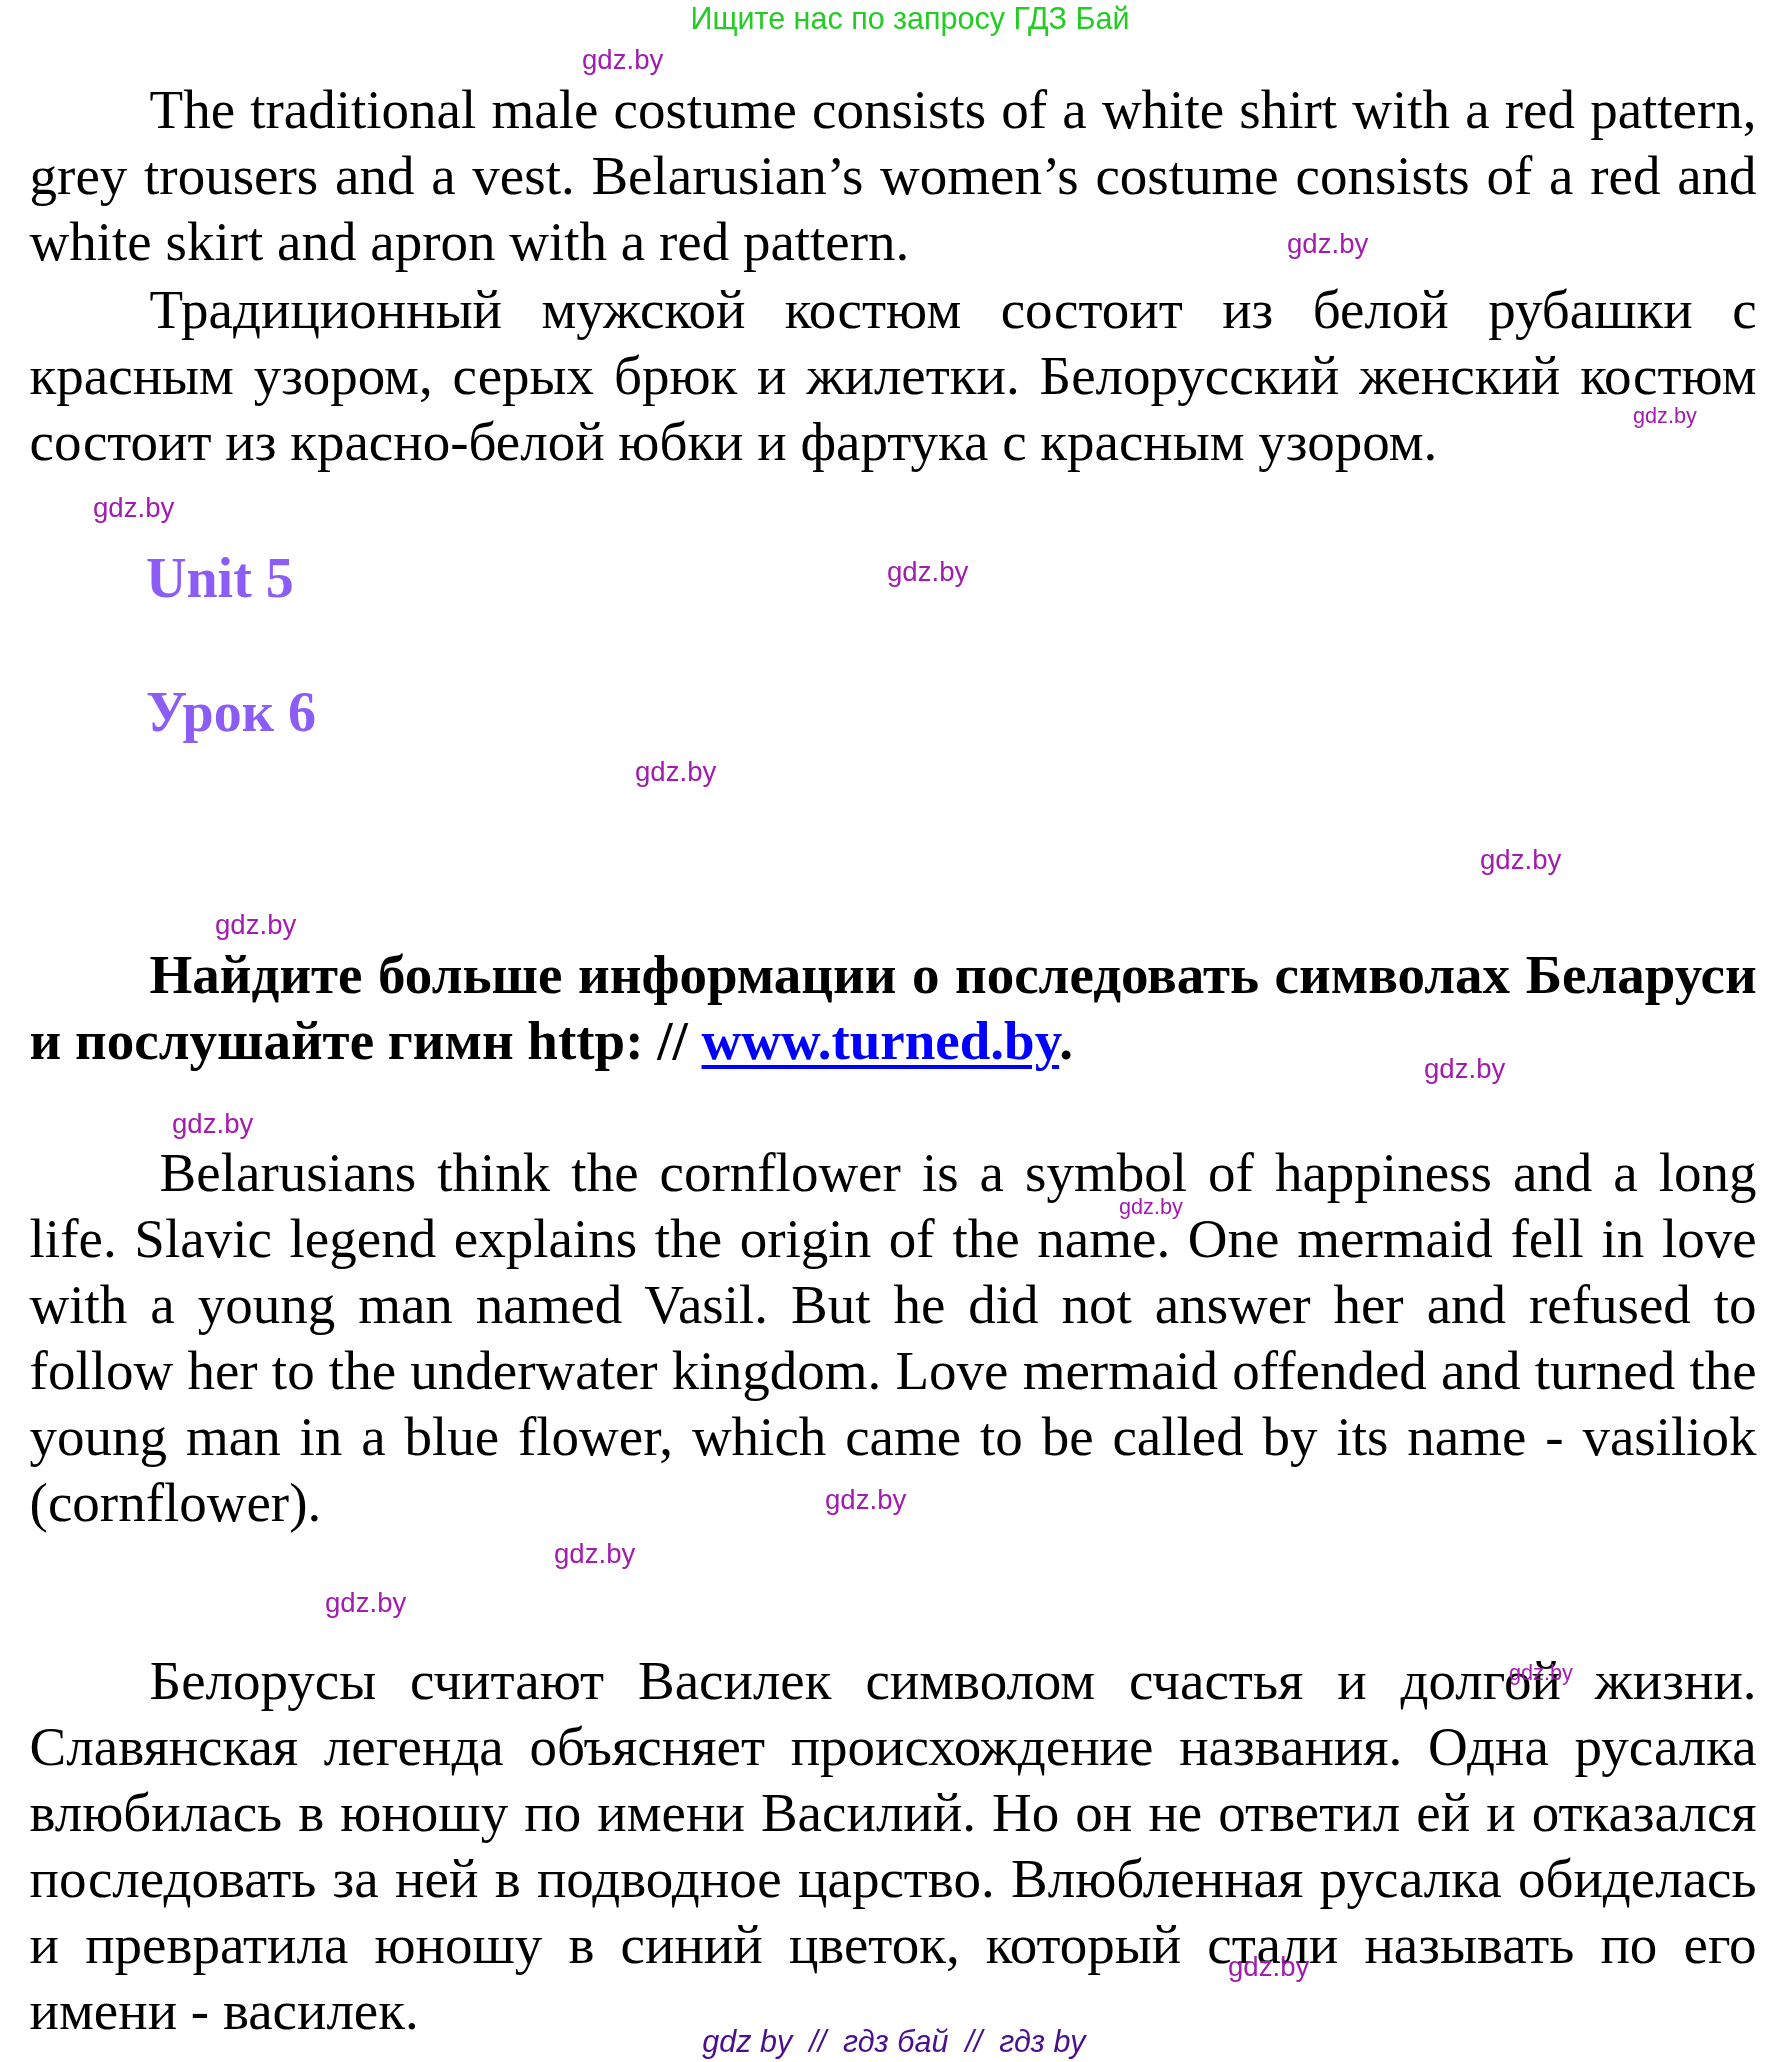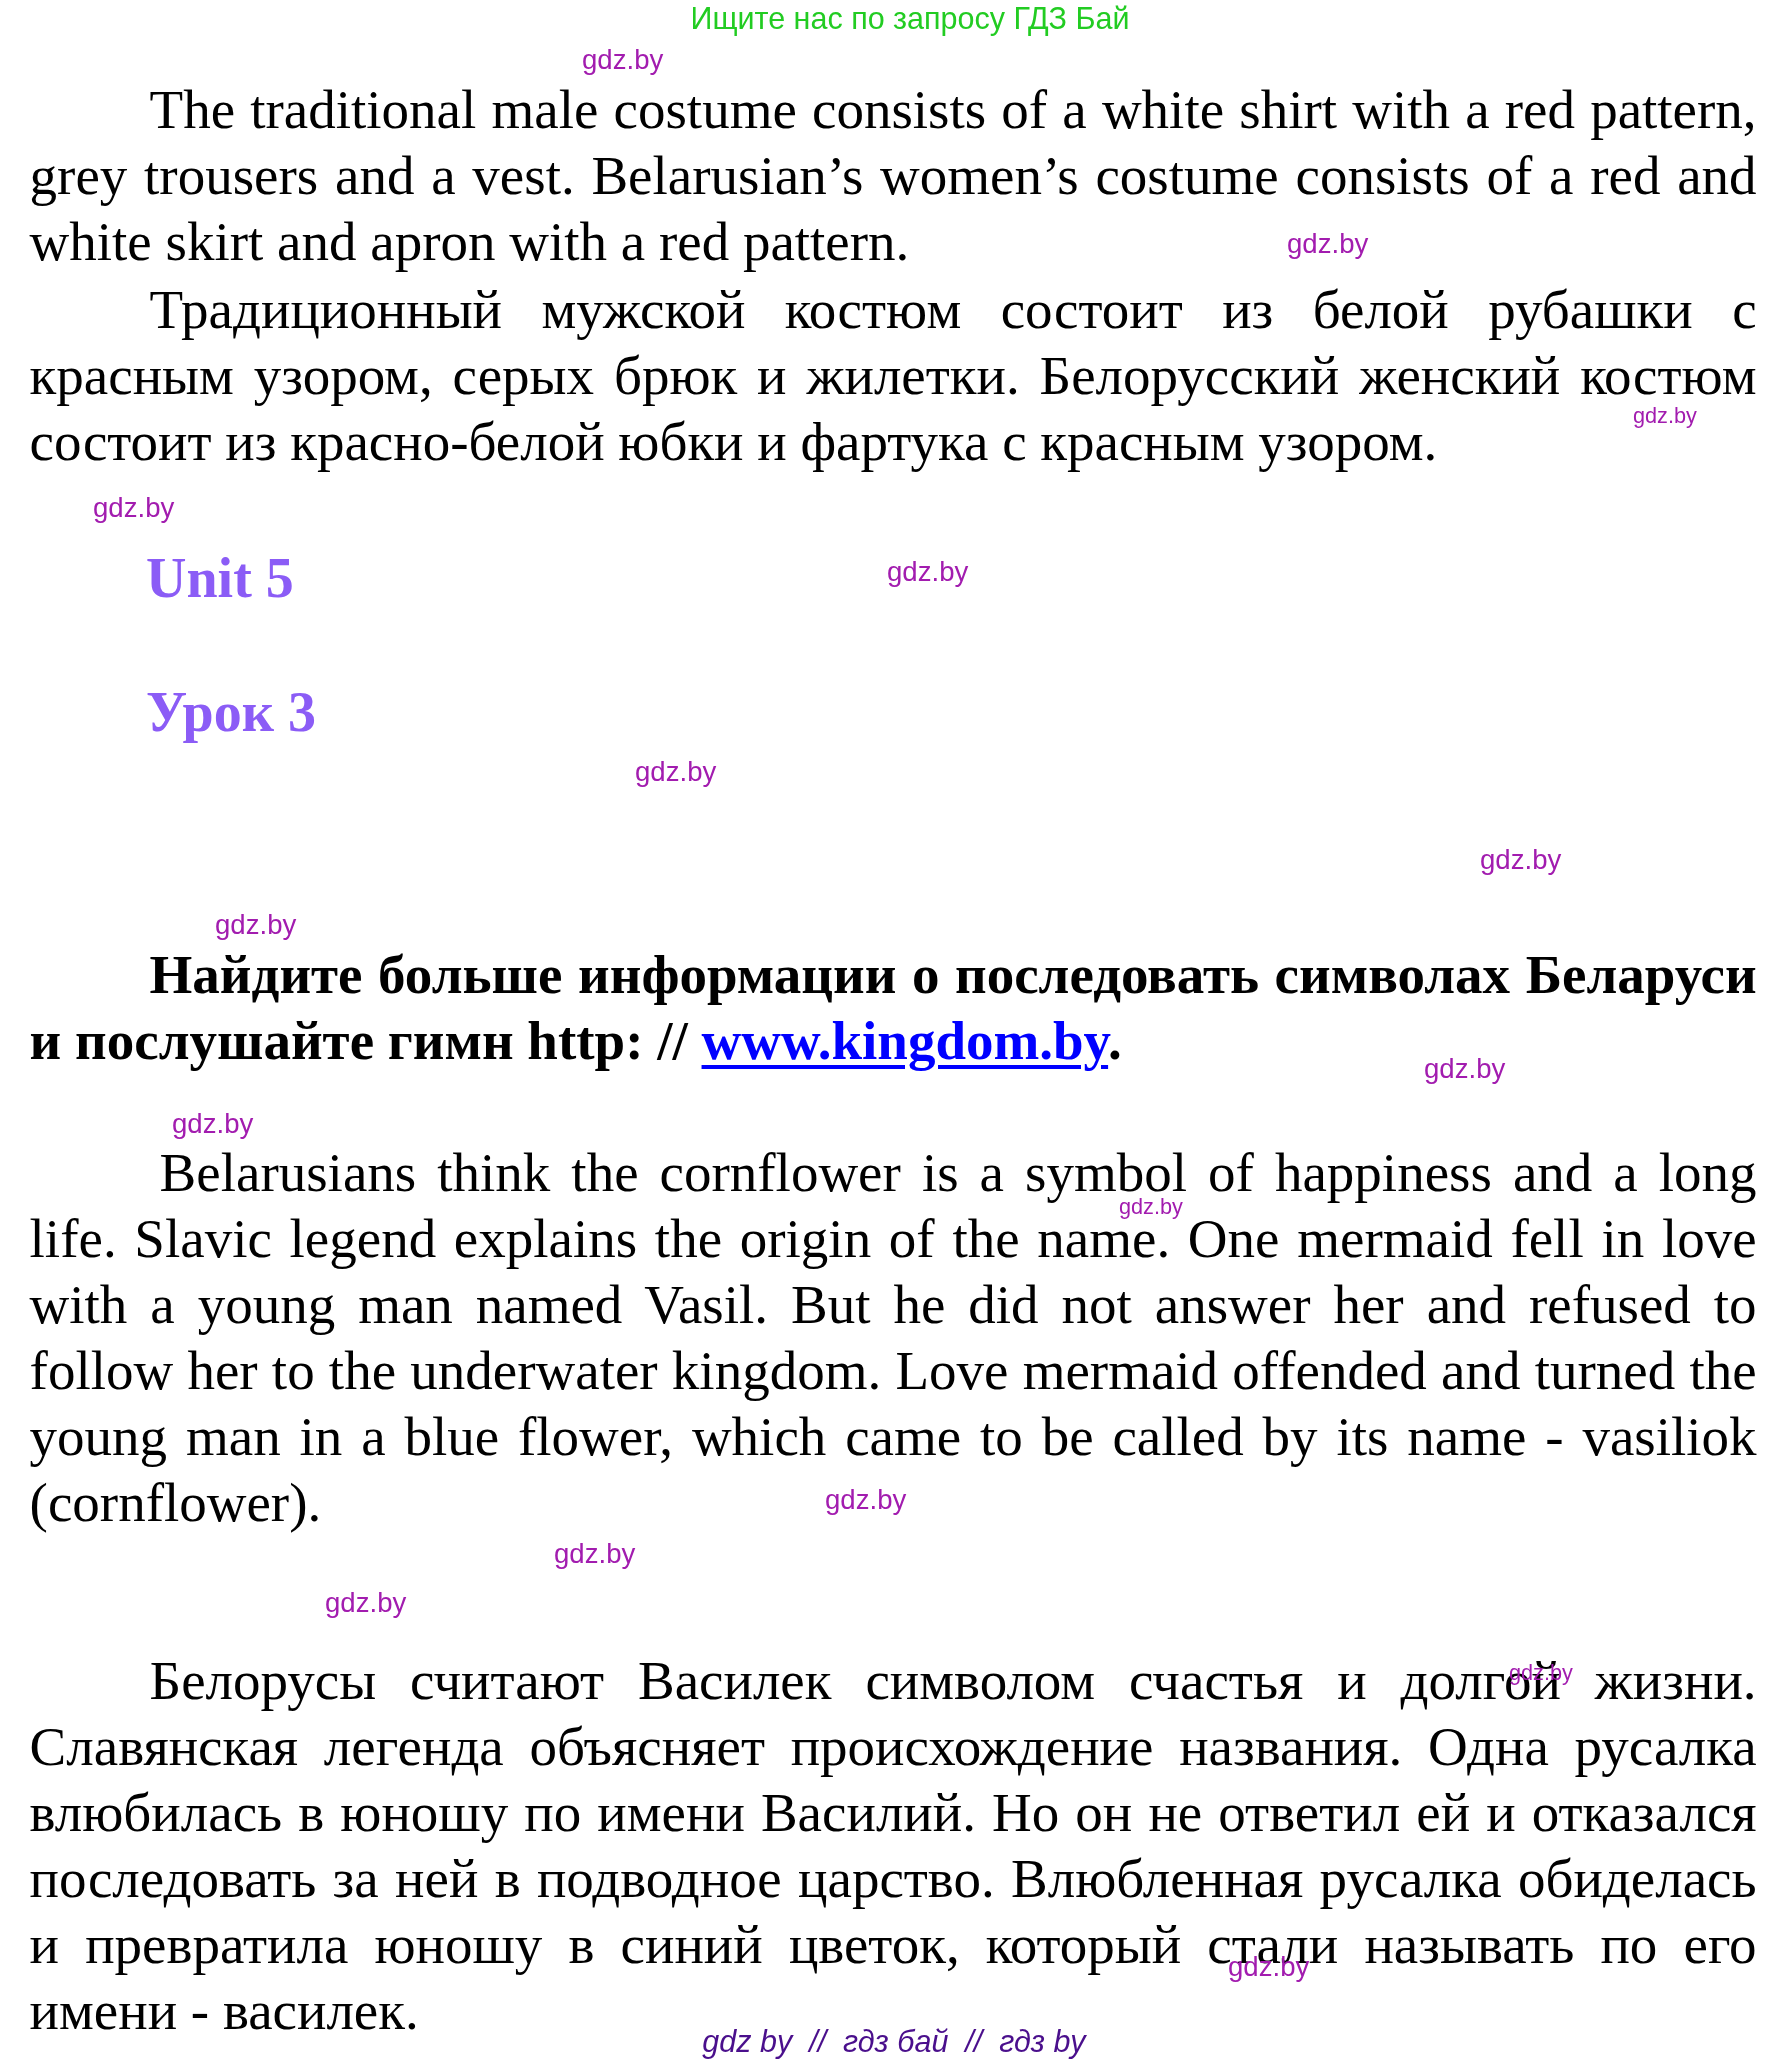--- a/index.html
+++ b/index.html
@@ -47,23 +47,23 @@
 
 <div class="page">
 
   <div class="top-banner" style="top:2px;">Ищите нас по запросу ГДЗ Бай</div>
 
   <p class="para" style="top:77px;">The traditional male costume consists of a white shirt with a red pattern, grey trousers and a vest. Belarusian’s women’s costume consists of a red and white skirt and apron with a red pattern.</p>
 
   <p class="para" style="top:277px;">Традиционный мужской костюм состоит из белой рубашки с красным узором, серых брюк и жилетки. Белорусский женский костюм состоит из красно-белой юбки и фартука с красным узором.</p>
 
   <div class="heading" style="top:549px;">Unit 5</div>
-  <div class="heading" style="top:683px;">Урок 3</div>
+  <div class="heading" style="top:683px;">Урок 6</div>
 
-  <p class="para bold" style="top:942px;"><span>Найдите больше информации о последовать символах Беларуси и послушайте гимн http: // </span><a class="link">www.kingdom.by</a><span>.</span></p>
+  <p class="para bold" style="top:942px;"><span>Найдите больше информации о последовать символах Беларуси и послушайте гимн http: // </span><a class="link">www.turned.by</a><span>.</span></p>
 
   <p class="para indent-extra" style="top:1140px;">Belarusians think the cornflower is a symbol of happiness and a long life. Slavic legend explains the origin of the name. One mermaid fell in love with a young man named Vasil. But he did not answer her and refused to follow her to the underwater kingdom. Love mermaid offended and turned the young man in a blue flower, which came to be called by its name - vasiliok (cornflower).</p>
 
   <p class="para" style="top:1648px;">Белорусы считают Василек символом счастья и долгой жизни. Славянская легенда объясняет происхождение названия. Одна русалка влюбилась в юношу по имени Василий. Но он не ответил ей и отказался последовать за ней в подводное царство. Влюбленная русалка обиделась и превратила юношу в синий цветок, который стали называть по его имени - василек.</p>
 
   <span class="wm" style="left:582px; top:45px;">gdz.by</span>
   <span class="wm" style="left:1287px; top:229px;">gdz.by</span>
   <span class="wm small" style="left:1633px; top:404px;">gdz.by</span>
   <span class="wm" style="left:93px; top:493px;">gdz.by</span>
   <span class="wm" style="left:887px; top:557px;">gdz.by</span>

